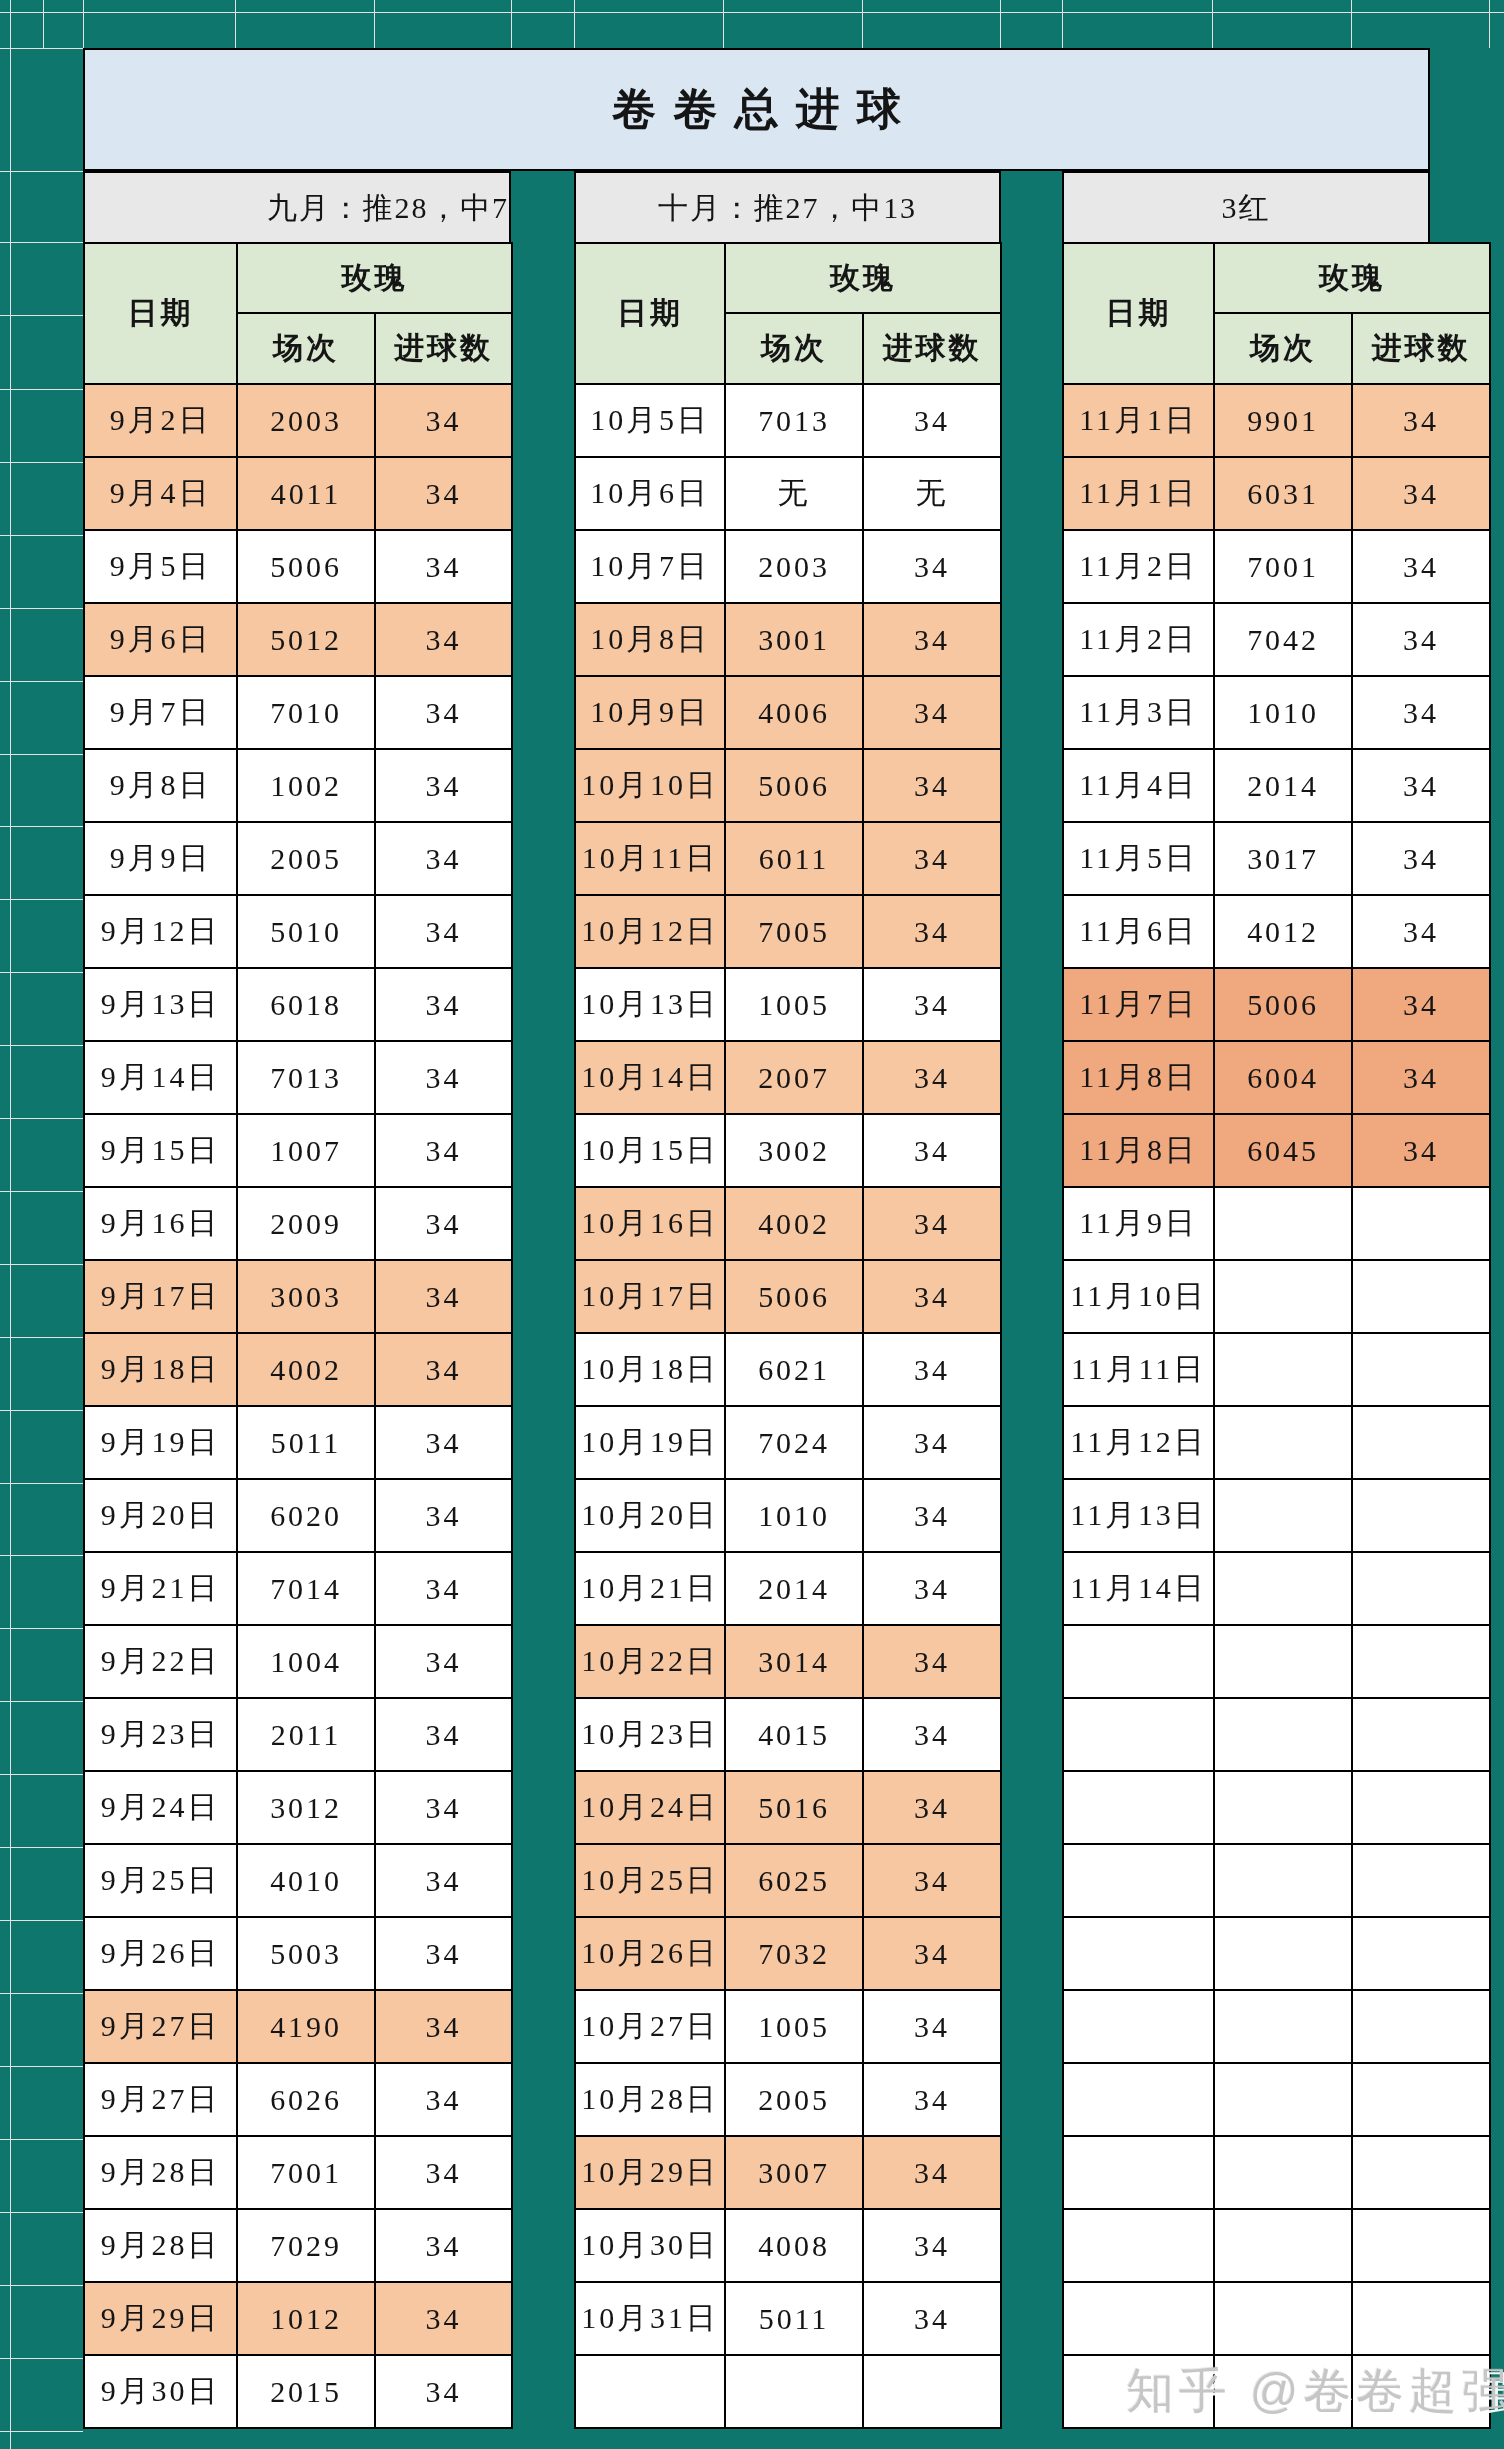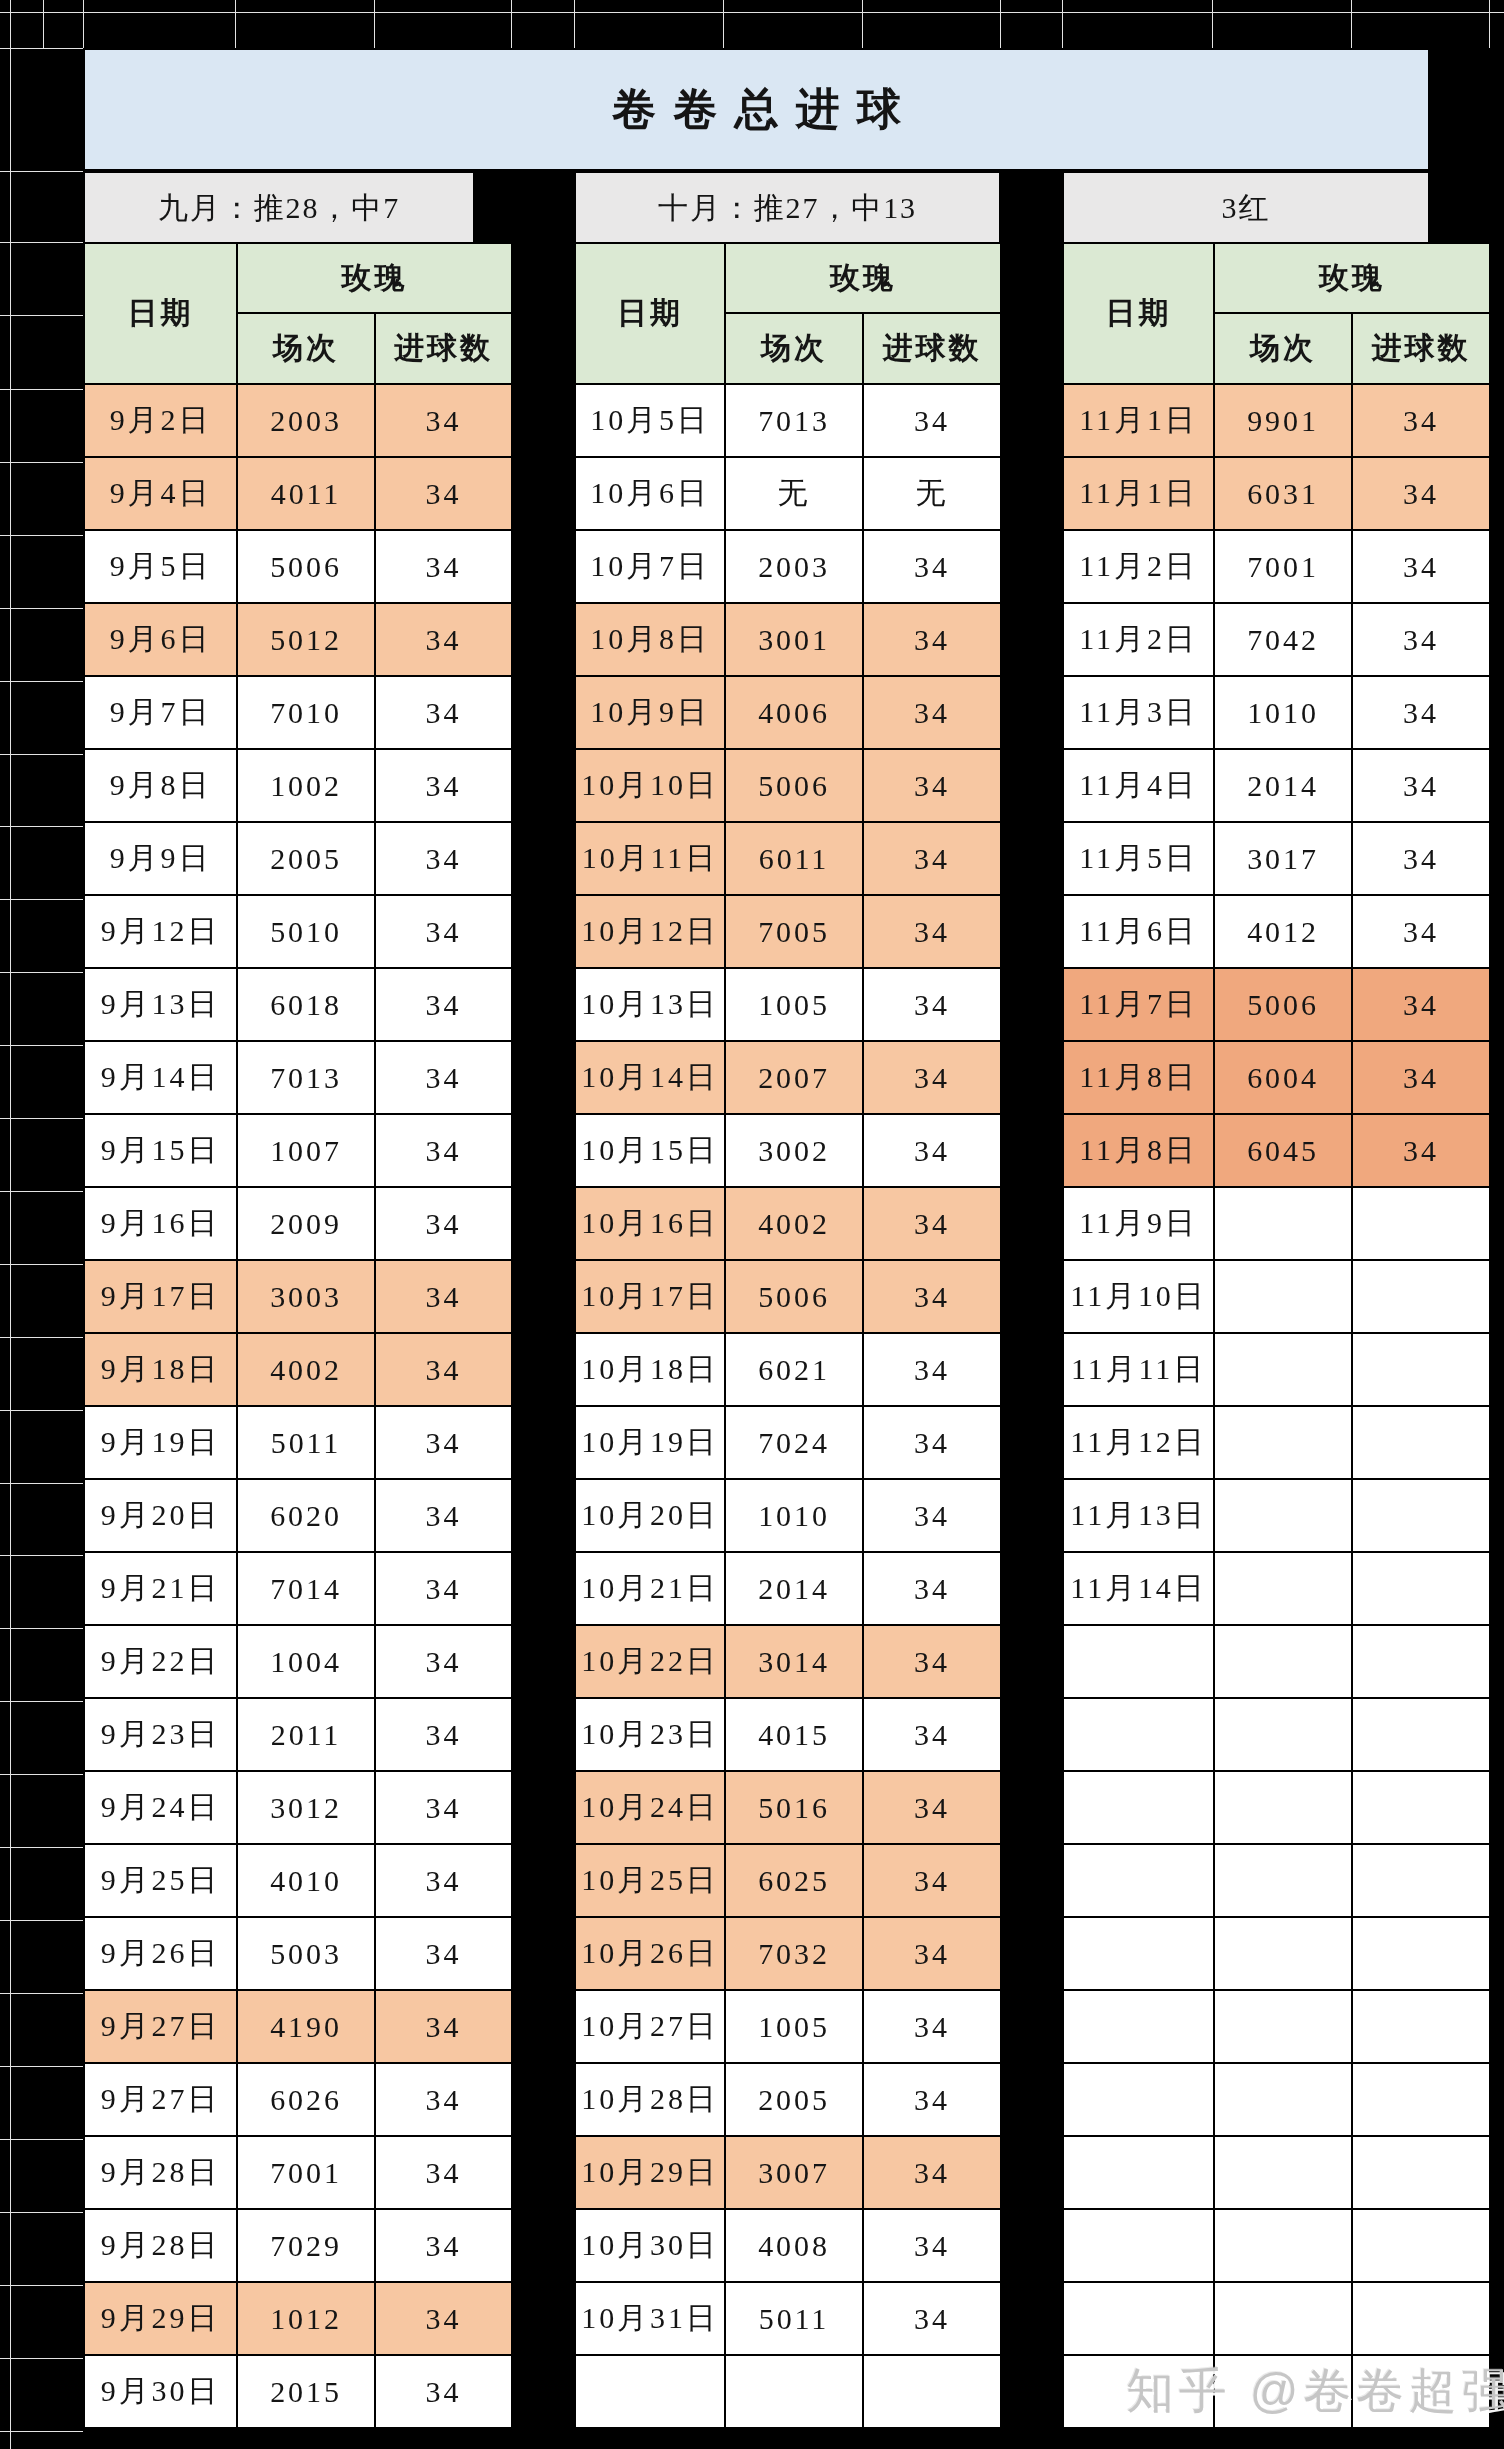--- a/index.html
+++ b/index.html
@@ -1,19 +1,19 @@
 <!DOCTYPE html>
 <html><head>
 <meta charset="utf-8">
 <style>
   html,body{margin:0;padding:0;background:#ffffff;}
   .sheet{
     position:relative;
     width:1504px;height:2450px;
-    background:#000000;
+    background:#0f766e;
     overflow:hidden;
     font-family:"Liberation Serif","DejaVu Serif",serif;
     color:#151515;
   }
   
   .gridline{position:absolute;background:#e3e3e3;}
   
   .title-bar{
     position:absolute;left:83px;top:48px;width:1347px;height:123px;
     background:#dae7f3;border:2.9px solid #000;box-sizing:border-box;
@@ -107,21 +107,21 @@
       <div class="gridline" style="left: 0px; top: 2212px; width: 83px; height: 1px;"></div>
       <div class="gridline" style="left: 0px; top: 2285px; width: 83px; height: 1px;"></div>
       <div class="gridline" style="left: 0px; top: 2358px; width: 83px; height: 1px;"></div>
       <div class="gridline" style="left: 0px; top: 2431px; width: 83px; height: 1px;"></div>
     </div>
 
   <div class="title-bar">
     <span>卷卷总进球</span>
   </div>
 
-  <div class="month-bar" id="bar-0" style="left:83px;width:392px;">
+  <div class="month-bar" id="bar-0" style="left:83px;width:428px;justify-content:flex-end;">
     <span>九月：推28，中7</span>
   </div>
   <div class="month-bar" id="bar-1" style="left:574px;width:427px;">
     <span>十月：推27，中13</span>
   </div>
   <div class="month-bar" id="bar-2" style="left:1062px;width:368px;">
     <span>3红</span>
   </div>
 
   <div class="tbl-wrap" style="left:83px;">

